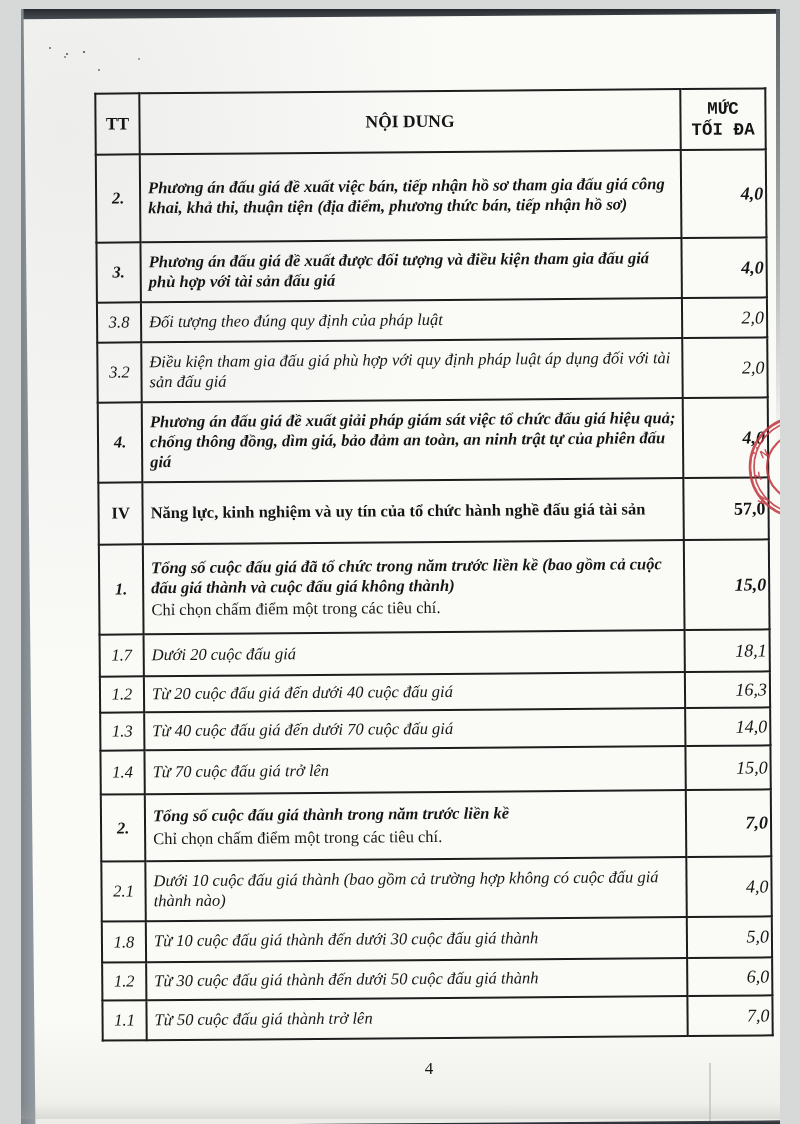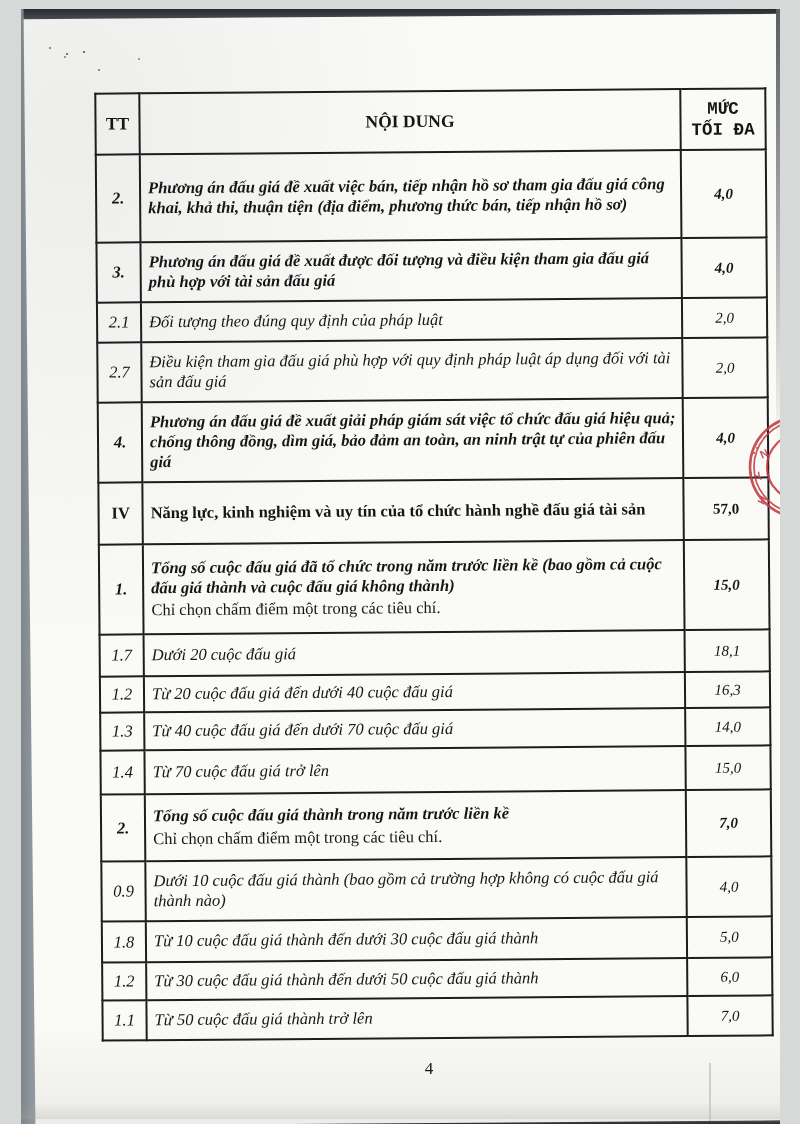--- a/index.html
+++ b/index.html
@@ -33,21 +33,21 @@
   
   .table-wrap{position:absolute;left:77px;top:81px;width:670px;
     transform:rotate(-0.45deg);transform-origin:50% 50%;}
   table{border-collapse:collapse;width:670px;table-layout:fixed;}
   col.c-tt{width:44px;} col.c-ct{width:541px;} col.c-sc{width:85px;}
   th,td{border:2px solid #1d1d1d;vertical-align:middle;}
   th{font-weight:bold;font-size:17.5px;text-align:center;line-height:1.15;padding:2px;}
   th.h-muc{white-space:pre-line;font-family:Liberation Mono, monospace;}
   td.tt{text-align:center;font-size:16.5px;padding:1px 1px;}
   td.ct{padding:2px 6px 2px 7px;font-size:16.5px;line-height:1.22;}
-  td.sc{text-align:center;font-size:15px;padding:1px 2px;}
+  td.sc{text-align:right;font-size:18px;padding:1px 2px;}
   .bi{font-weight:bold;font-style:italic;}
   .it{font-style:italic;}
   .b{font-weight:bold;}
   .note{font-style:normal;font-weight:normal;margin-top:2px;}
   
   .stamp{position:absolute;right:0;top:392px;width:34px;height:135px;opacity:0.88;}
   .stamp text{font-family:"Liberation Sans","DejaVu Sans",sans-serif;font-size:11px;font-weight:bold;}
   
   .page-number{position:absolute;left:0;top:1050px;width:100%;text-align:center;
     font-size:17px;transform:translateX(29px);}
@@ -87,28 +87,28 @@
           <td class="sc bi">4,0</td>
         </tr>
         <tr style="height:60px">
           <td class="tt bi">3.</td>
           <td class="ct">
               <div class="bi">Phương án đấu giá đề xuất được đối tượng và điều kiện tham gia đấu giá phù hợp với tài sản đấu giá</div>
             </td>
           <td class="sc bi">4,0</td>
         </tr>
         <tr style="height:40px">
-          <td class="tt it">2.1</td>
+          <td class="tt it">3.8</td>
           <td class="ct">
               <div class="it">Đối tượng theo đúng quy định của pháp luật</div>
             </td>
           <td class="sc it">2,0</td>
         </tr>
         <tr style="height:60px">
-          <td class="tt it">2.7</td>
+          <td class="tt it">3.2</td>
           <td class="ct">
               <div class="it">Điều kiện tham gia đấu giá phù hợp với quy định pháp luật áp dụng đối với tài sản đấu giá</div>
             </td>
           <td class="sc it">2,0</td>
         </tr>
         <tr style="height:80px">
           <td class="tt bi">4.</td>
           <td class="ct">
               <div class="bi">Phương án đấu giá đề xuất giải pháp giám sát việc tổ chức đấu giá hiệu quả; chống thông đồng, dìm giá, bảo đảm an toàn, an ninh trật tự của phiên đấu giá</div>
             </td>
@@ -159,21 +159,21 @@
         </tr>
         <tr style="height:67px">
           <td class="tt bi">2.</td>
           <td class="ct">
             <div class="bi">Tổng số cuộc đấu giá thành trong năm trước liền kề</div>
             <div class="note">Chỉ chọn chấm điểm một trong các tiêu chí.</div>
           </td>
           <td class="sc bi">7,0</td>
         </tr>
         <tr style="height:60px">
-          <td class="tt it">0.9</td>
+          <td class="tt it">2.1</td>
           <td class="ct">
               <div class="it">Dưới 10 cuộc đấu giá thành (bao gồm cả trường hợp không có cuộc đấu giá thành nào)</div>
             </td>
           <td class="sc it">4,0</td>
         </tr>
         <tr style="height:41px">
           <td class="tt it">1.8</td>
           <td class="ct">
               <div class="it">Từ 10 cuộc đấu giá thành đến dưới 30 cuộc đấu giá thành</div>
             </td>

